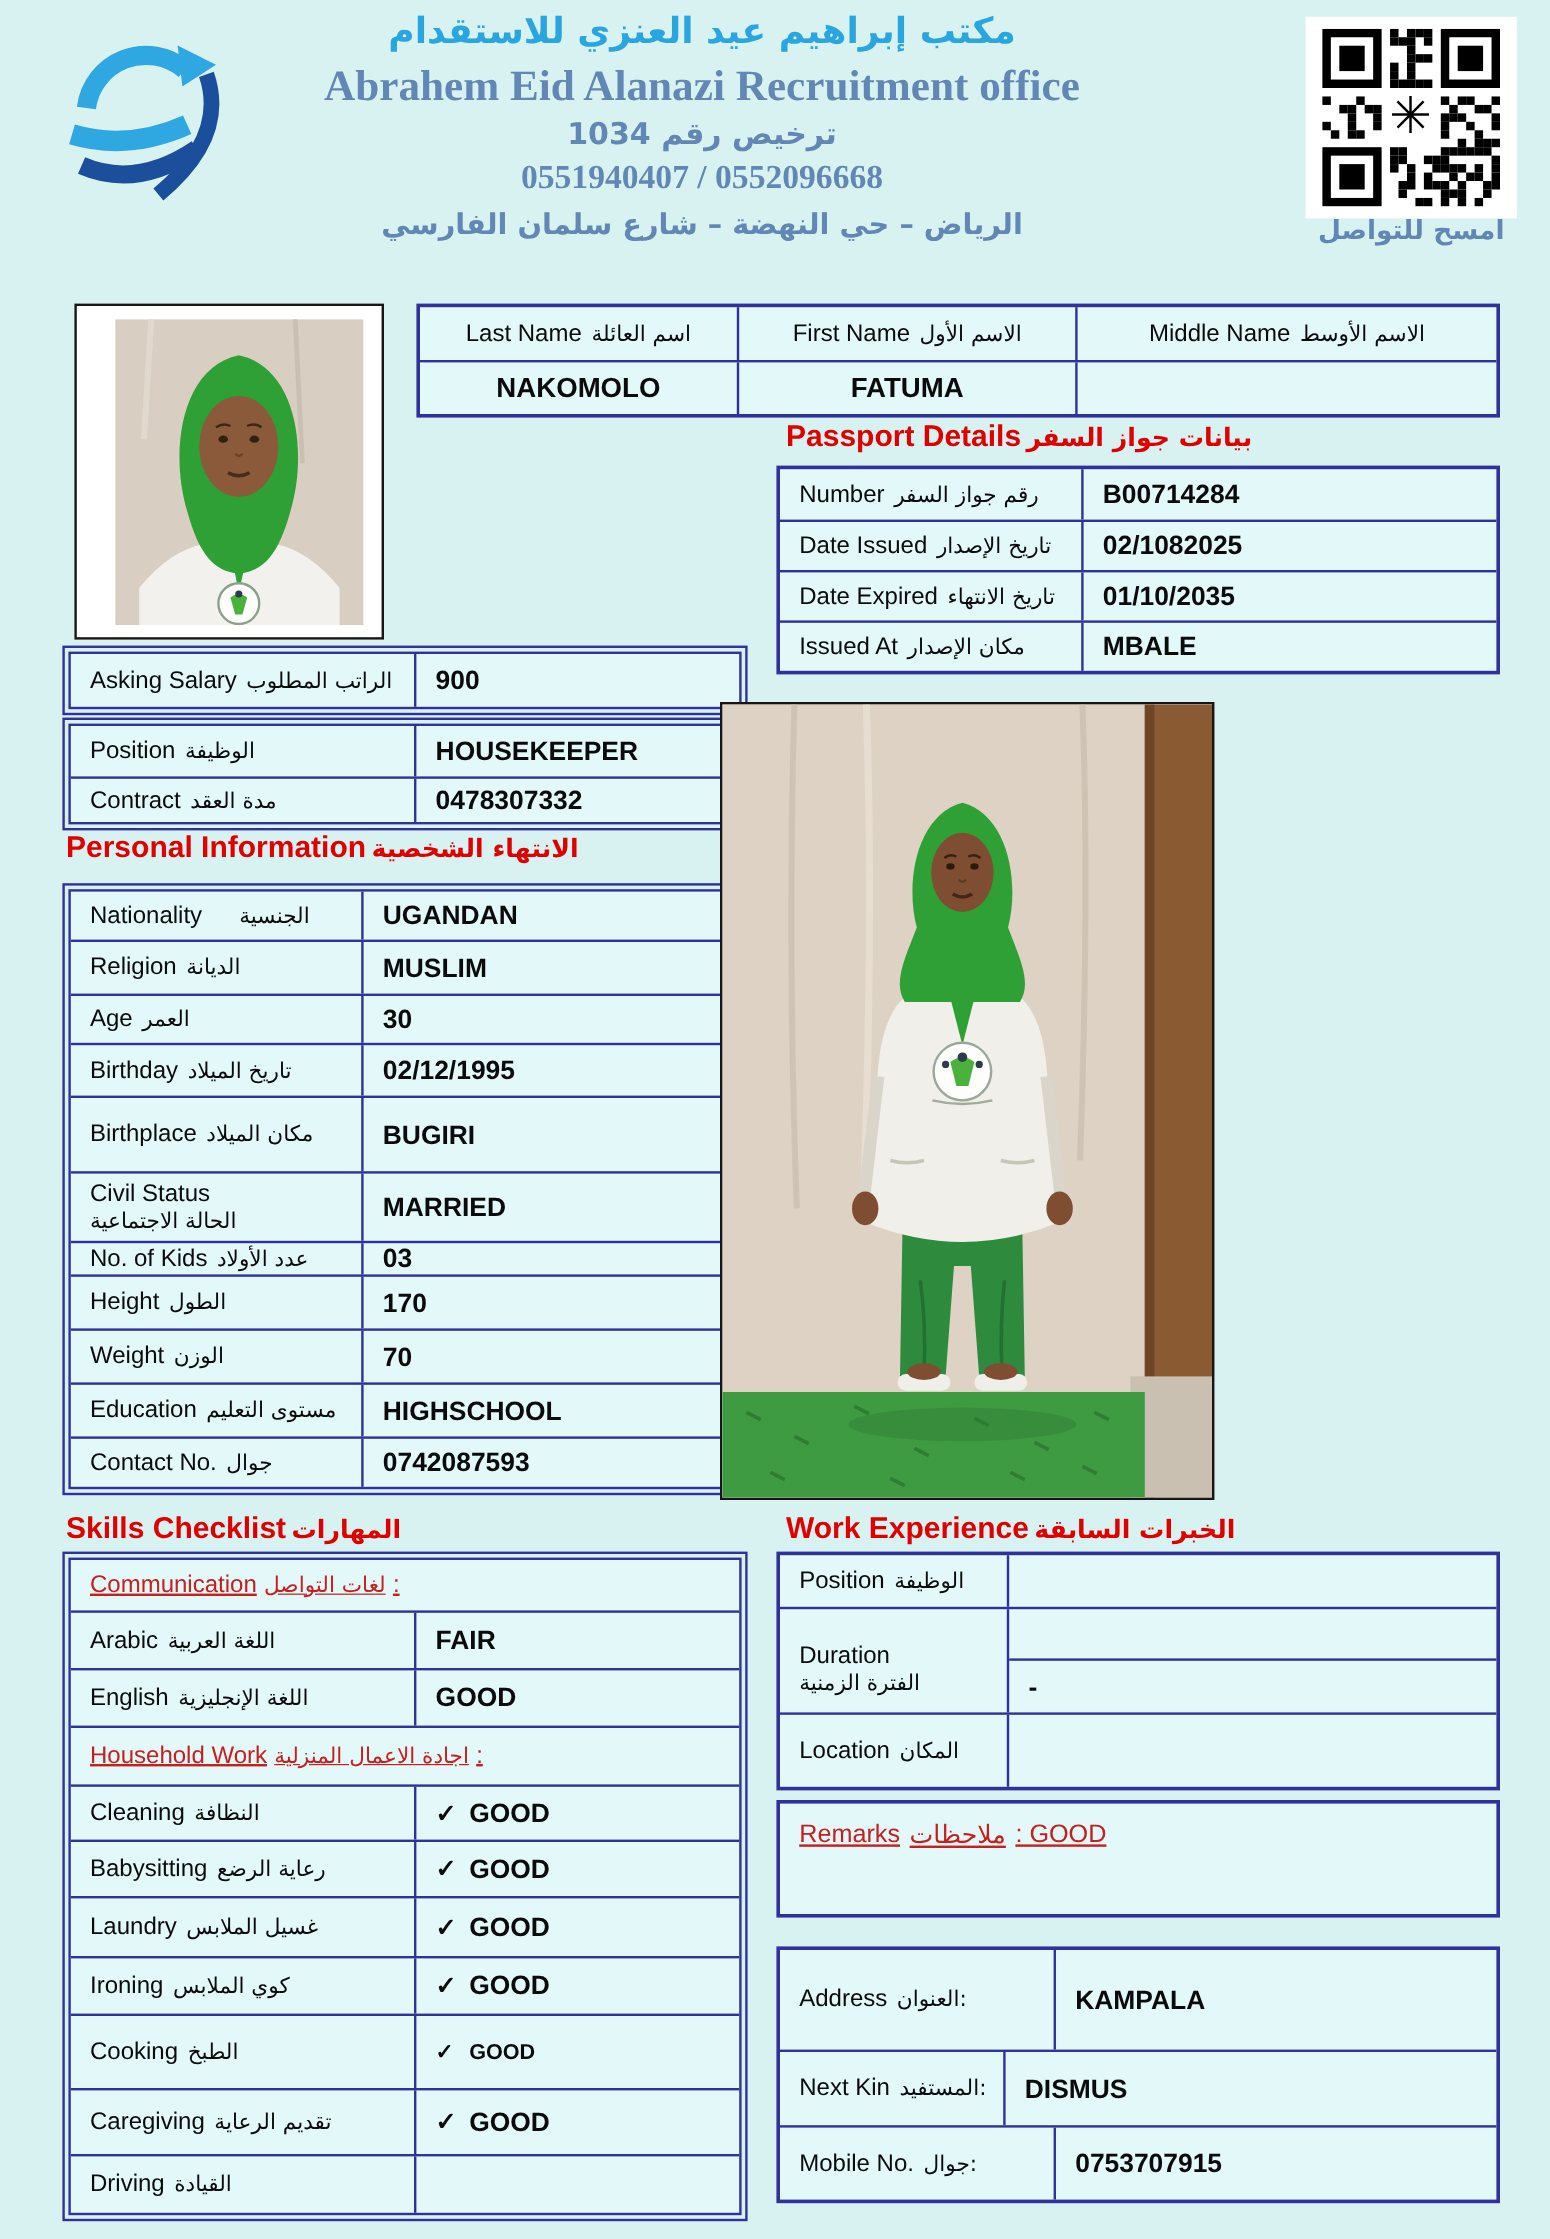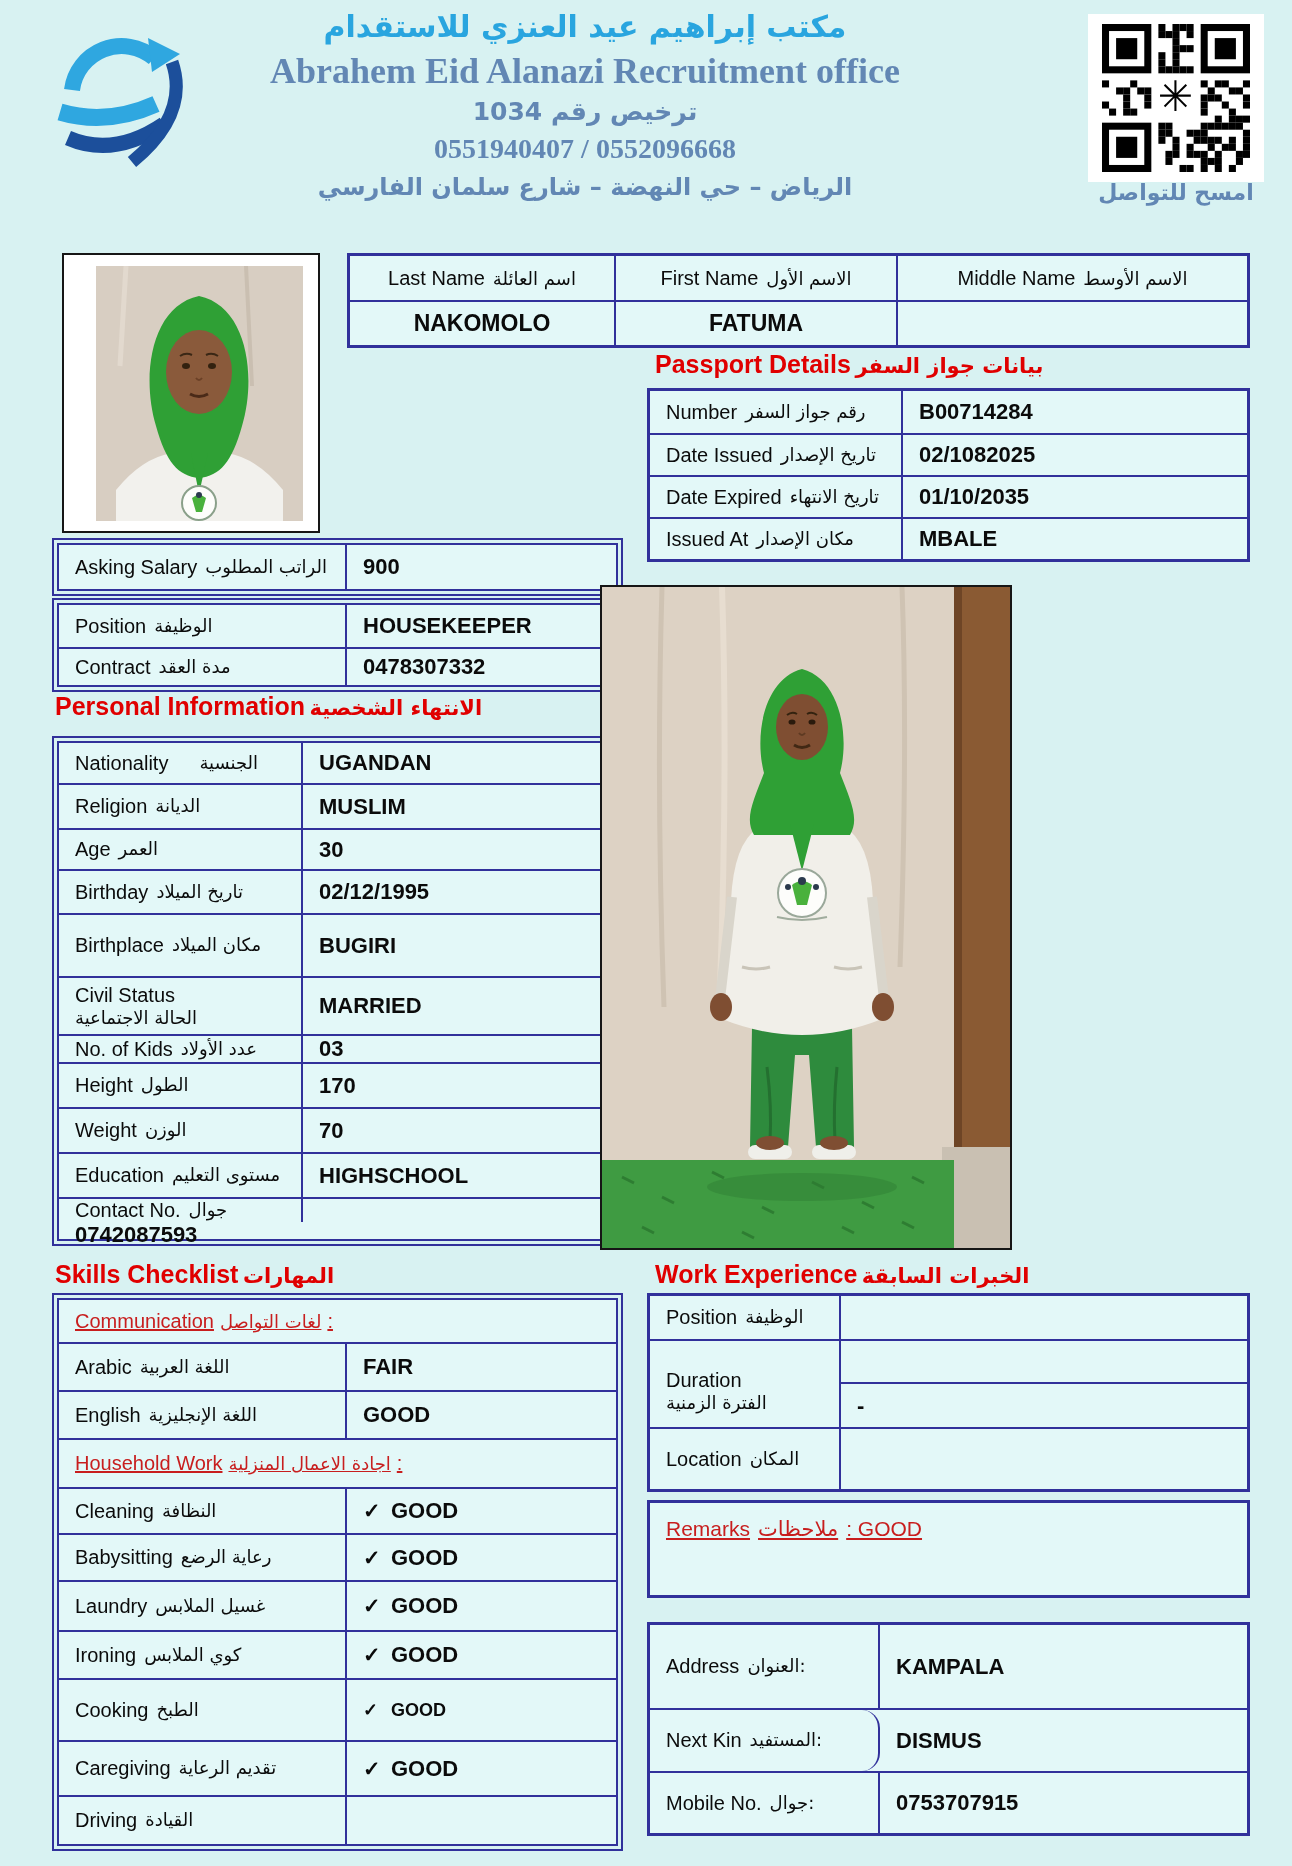--- a/index.html
+++ b/index.html
@@ -22,21 +22,21 @@
             background:#fff; padding:10px; }
   .qr-cap { position:absolute; left:1088px; top:180px; width:176px; text-align:center;
             font-size:22px; font-weight:bold; color:#6287b4; }
 
   
   .tbl { position:absolute; border:3px solid #31319b; background:#e3f8f8; }
   .dbl { border:2px solid #31319b; padding:3px; background:#d8f2f2; }
   .dbl-in { border:2px solid #31319b; background:#e3f8f8; height:100%; }
   .r { display:flex; border-top:2px solid #31319b; align-items:stretch; }
   .r:first-child { border-top:none; }
-  .lc { display:flex; padding-left:16px; border-right:2px solid #31319b;
+  .lc { display:flex; align-items:center; padding-left:16px; border-right:2px solid #31319b;
         gap:8px; flex-wrap:wrap; row-gap:0; align-content:center; }
   .vc { display:flex; align-items:center; padding-left:16px; flex:1;
         font-weight:bold; font-size:22px; }
   .len { font-size:20px; }
   .lar { font-size:18px; font-family:"DejaVu Sans", sans-serif; }
   .chk { display:inline-block; width:28px; font-weight:bold; font-size:21px; }
 
   
   .sec { position:absolute; font-weight:bold; color:#e00000; white-space:nowrap; }
   .sec .en { font-size:25px; }
@@ -386,21 +386,21 @@
           </div>
         <div class="vc">70</div>
       </div>
       <div class="r" style="height:45px;">
         <div class="lc" style="width:244px;">
             <span class="len">Education</span>
             <span class="lar">مستوى التعليم</span>
           </div>
         <div class="vc">HIGHSCHOOL</div>
       </div>
-      <div class="r" style="height:42px;flex-direction:column;">
+      <div class="r" style="height:42px;">
         <div class="lc" style="width:244px;">
             <span class="len">Contact No.</span>
             <span class="lar">جوال</span>
           </div>
         <div class="vc">0742087593</div>
       </div>
     </div>
   </div>
 
   <div class="photo-frame" style="left:600px; top:585px; width:412px; height:665px; background:#ddd2c4;">
@@ -595,21 +595,21 @@
 
   <div class="tbl" style="left:647px; top:1622px; width:603px;">
     <div class="r" style="height:83px;">
       <div class="lc" style="width:230px;">
           <span class="len">Address</span>
           <span class="lar">العنوان:</span>
         </div>
       <div class="vc">KAMPALA</div>
     </div>
     <div class="r" style="height:63px;">
-      <div class="lc" style="width:230px;border-radius:18px;">
+      <div class="lc" style="width:188px;">
           <span class="len">Next Kin</span>
           <span class="lar">المستفيد:</span>
         </div>
       <div class="vc">DISMUS</div>
     </div>
     <div class="r" style="height:62px;">
       <div class="lc" style="width:230px;">
           <span class="len">Mobile No.</span>
           <span class="lar">جوال:</span>
         </div>

